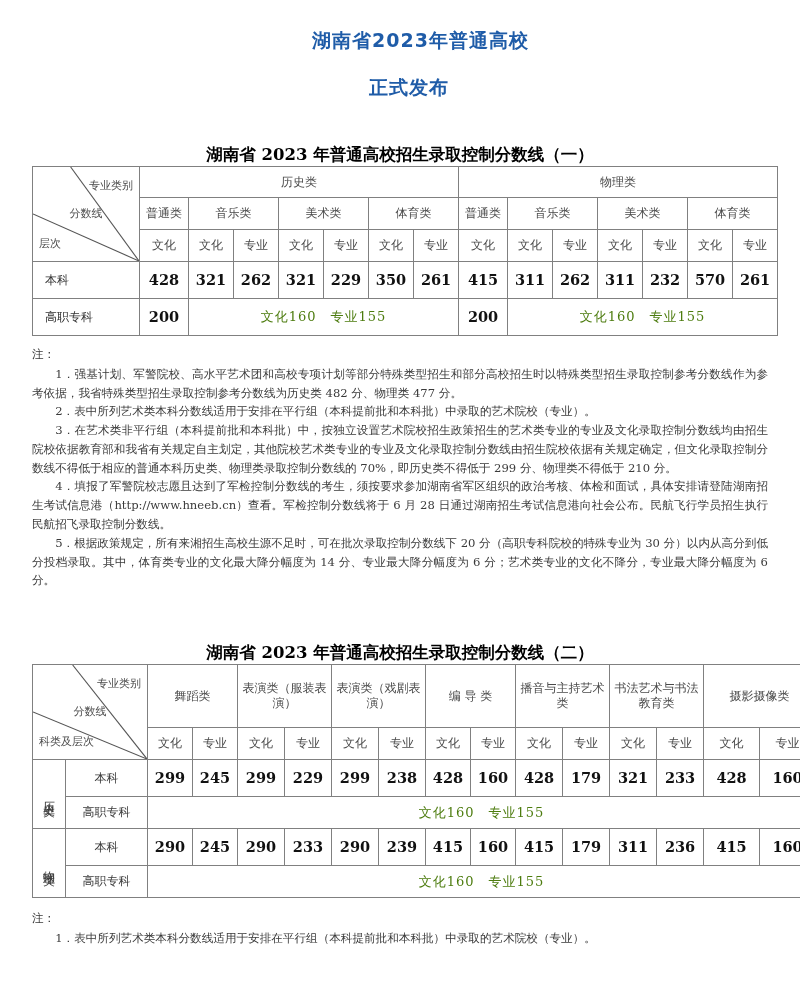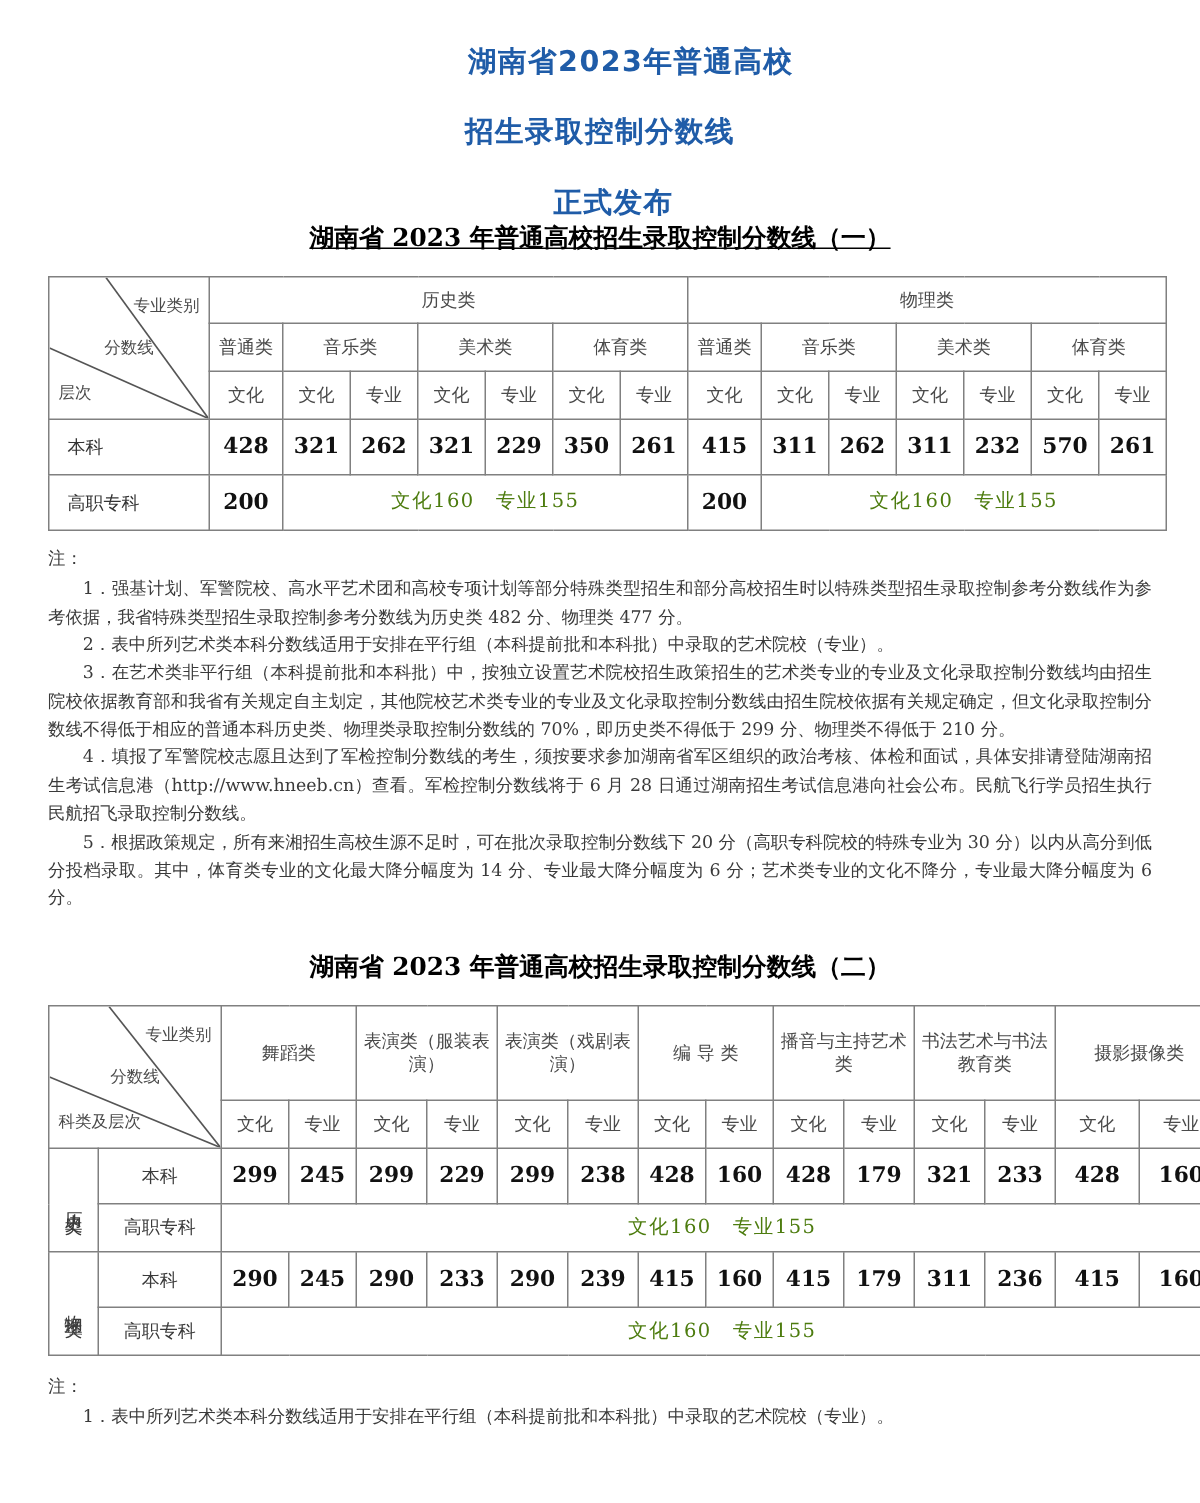--- a/index.html
+++ b/index.html
@@ -25,25 +25,25 @@
   .mt3{padding-top:21px;margin-left:18px;}
 
   
   .sec-title{
     text-align:center;
     font-size:16.5px;
     color:#000;
     font-family:"DejaVu Serif","Liberation Serif",serif;
     font-weight:600;
   }
-  #sec1-title{text-decoration:underline;}
+  #sec1-title{margin-top:43px;}
   #sec2-title{margin-top:0px;}
 
   
-  .tbl-wrap{padding:0 32px;margin-top:14px;}
+  .tbl-wrap{padding:0 32px;}
   table.grid{
     border-collapse:collapse;
     width:736px;
     table-layout:fixed;
     font-family:"DejaVu Serif","Liberation Serif",serif;
   }
   table.grid td{
     border:1px solid #808080;
     text-align:center;
     vertical-align:middle;
@@ -96,21 +96,20 @@
   #notes1{margin-top:9px;}
   #notes2{margin-top:11px;}
 </style>
 </head>
 <body>
 
 <div class="page">
 
   <div>
     <div class="main-title mt1">湖南省2023年普通高校</div>
-    <div class="main-title mt2">招生录取控制分数线</div>
     <div class="main-title mt3">正式发布</div>
   </div>
 
   <div class="sec-title" id="sec1-title">湖南省 2023 年普通高校招生录取控制分数线（一）</div>
 
   <div class="tbl-wrap">
     <table class="grid">
       <colgroup>
         <col style="width:107px">
           <col style="width:49px">
@@ -198,21 +197,21 @@
 
   <div class="notes" id="notes1">
     <div class="nhead">注：</div>
     <p>1．强基计划、军警院校、高水平艺术团和高校专项计划等部分特殊类型招生和部分高校招生时以特殊类型招生录取控制参考分数线作为参考依据，我省特殊类型招生录取控制参考分数线为历史类 482 分、物理类 477 分。</p>
     <p>2．表中所列艺术类本科分数线适用于安排在平行组（本科提前批和本科批）中录取的艺术院校（专业）。</p>
     <p>3．在艺术类非平行组（本科提前批和本科批）中，按独立设置艺术院校招生政策招生的艺术类专业的专业及文化录取控制分数线均由招生院校依据教育部和我省有关规定自主划定，其他院校艺术类专业的专业及文化录取控制分数线由招生院校依据有关规定确定，但文化录取控制分数线不得低于相应的普通本科历史类、物理类录取控制分数线的 70%，即历史类不得低于 299 分、物理类不得低于 210 分。</p>
     <p>4．填报了军警院校志愿且达到了军检控制分数线的考生，须按要求参加湖南省军区组织的政治考核、体检和面试，具体安排请登陆湖南招生考试信息港（http://www.hneeb.cn）查看。军检控制分数线将于 6 月 28 日通过湖南招生考试信息港向社会公布。民航飞行学员招生执行民航招飞录取控制分数线。</p>
     <p>5．根据政策规定，所有来湘招生高校生源不足时，可在批次录取控制分数线下 20 分（高职专科院校的特殊专业为 30 分）以内从高分到低分投档录取。其中，体育类专业的文化最大降分幅度为 14 分、专业最大降分幅度为 6 分；艺术类专业的文化不降分，专业最大降分幅度为 6 分。</p>
   </div>
 
-  <div class="sec-title" id="sec2-title" style="margin-top:26px">湖南省 2023 年普通高校招生录取控制分数线（二）</div>
+  <div class="sec-title" id="sec2-title" style="margin-top:52px">湖南省 2023 年普通高校招生录取控制分数线（二）</div>
 
   <div class="tbl-wrap">
     <table class="grid">
       <colgroup>
         <col style="width:33px">
           <col style="width:82px">
         <col style="width:45px">
           <col style="width:45px">
           <col style="width:47px">
           <col style="width:47px">

